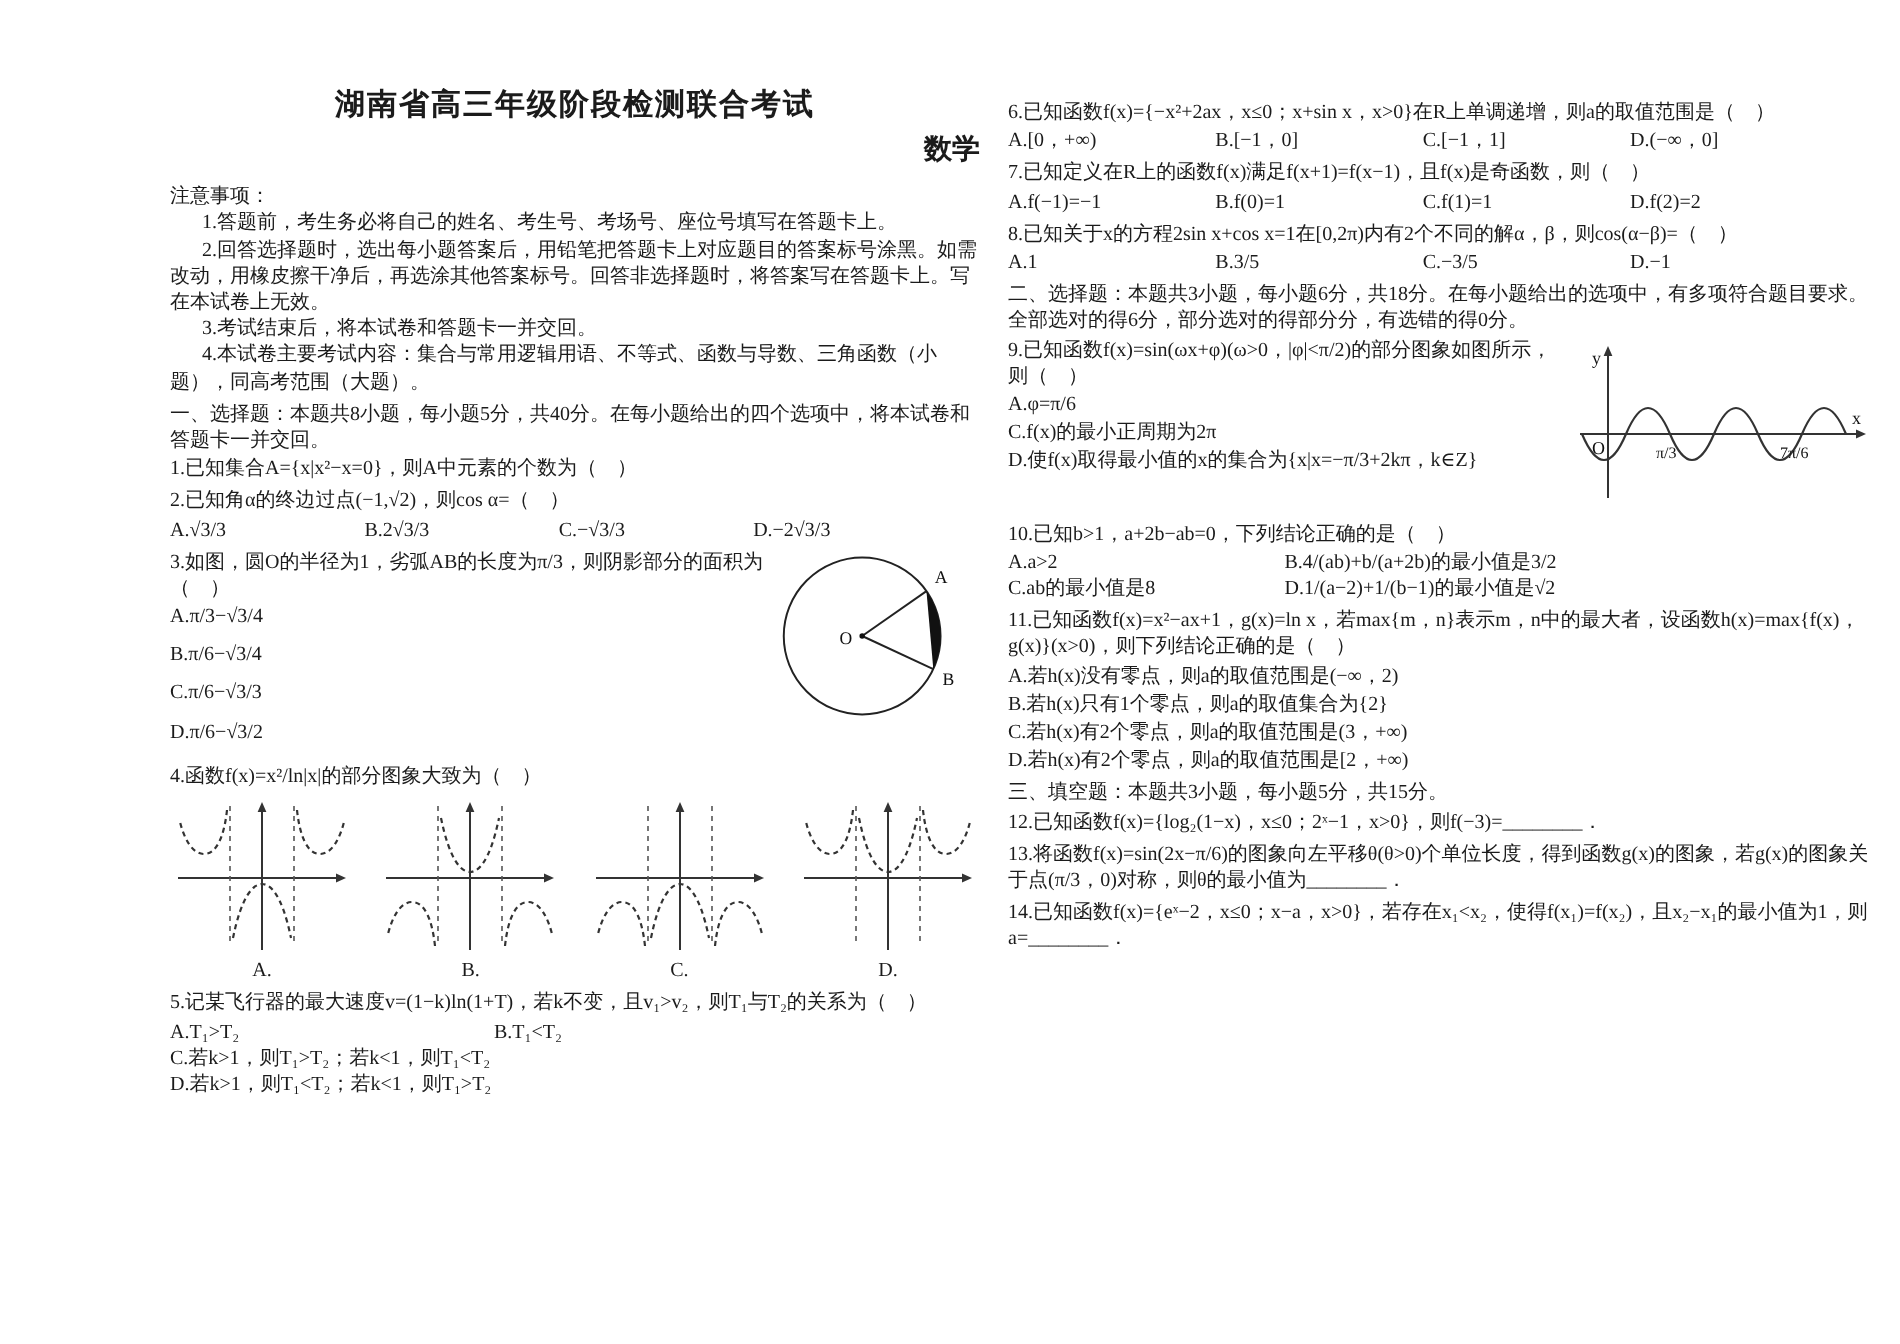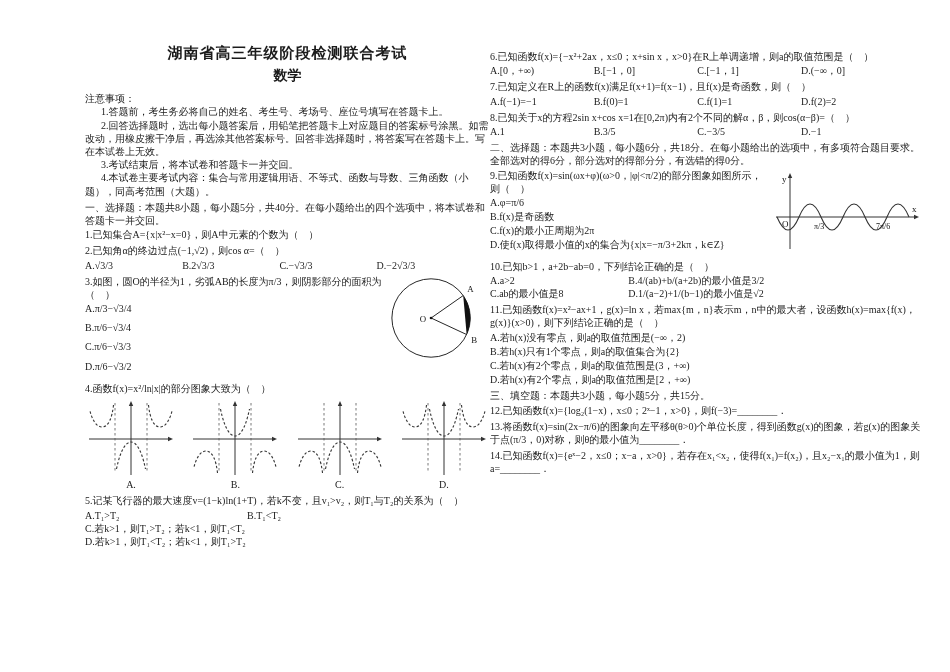--- a/index.html
+++ b/index.html
@@ -1,23 +1,23 @@
 <!DOCTYPE html>
 <html><head>
 <meta charset="utf-8">
 <style>
   *{margin:0;padding:0;box-sizing:border-box}
   html,body{width:950px;height:672px;overflow:hidden}
   body{background:#ffffff;color:#1b1b1b;font-family:"Liberation Serif","DejaVu Serif",serif;font-size:10px;line-height:1.32}
-  .page{display:flex;width:950px;height:672px;padding:44px 14px 8px 85px;background:#fff}
+  .page{display:flex;width:950px;height:672px;padding:44px 14px 8px 85px;gap:14px;background:#fff}
   .col{overflow:hidden}
   .col.left{width:405px;flex:none}
   .col.right{width:432px;flex:none;padding-top:6px}
   .title{font-size:15px;font-weight:bold;text-align:center;letter-spacing:1px}
-  .subtitle{font-size:14px;font-weight:bold;text-align:center;margin:3px 0 7px}
+  .subtitle{font-size:14px;font-weight:bold;text-align:right;margin:3px 0 7px}
   .bold{font-weight:normal}
   .nitem{text-indent:1.6em}
   .sechead{font-weight:normal;margin:3px 0 1px}
   .q{margin-bottom:3px}
   .stem{margin-bottom:1px}
   .opts{}
   .opt{display:inline-block;padding-right:6px;vertical-align:top}
   .row4 .opt{width:24%;padding-right:0}
   .optcol .opt{display:block;width:auto;margin-bottom:6px}
   .optcol-tight .opt{display:block;width:auto;margin-bottom:1px}
@@ -188,21 +188,20 @@
     </div>
 
     <p class="sechead">二、选择题：本题共3小题，每小题6分，共18分。在每小题给出的选项中，有多项符合题目要求。全部选对的得6分，部分选对的得部分分，有选错的得0分。</p>
 
     <div class="q">
       <div class="qsplit">
         <div class="qmain">
           <p class="stem">9.已知函数f(x)=sin(ωx+φ)(ω&gt;0，|φ|&lt;π/2)的部分图象如图所示，则（　）</p>
           <div class="opts optcol-tight">
               <span class="opt">A.φ=π/6</span>
-              <span class="opt">B.f(x)是奇函数</span>
               <span class="opt">C.f(x)的最小正周期为2π</span>
               <span class="opt">D.使f(x)取得最小值的x的集合为{x|x=−π/3+2kπ，k∈Z}</span>
             </div>
         </div>
         <div class="fig sinefig">
           <svg viewBox="0 0 150 85" width="150" height="85">
             <line x1="4" y1="48" x2="144" y2="48" class="axis"></line>
               <path d="M147,48 l-5,-2.2 v4.4 z" fill="#333"></path>
             <line x1="18" y1="7" x2="18" y2="80" class="axis"></line>
               <path d="M18,4 l-2.2,5 h4.4 z" fill="#333"></path>

